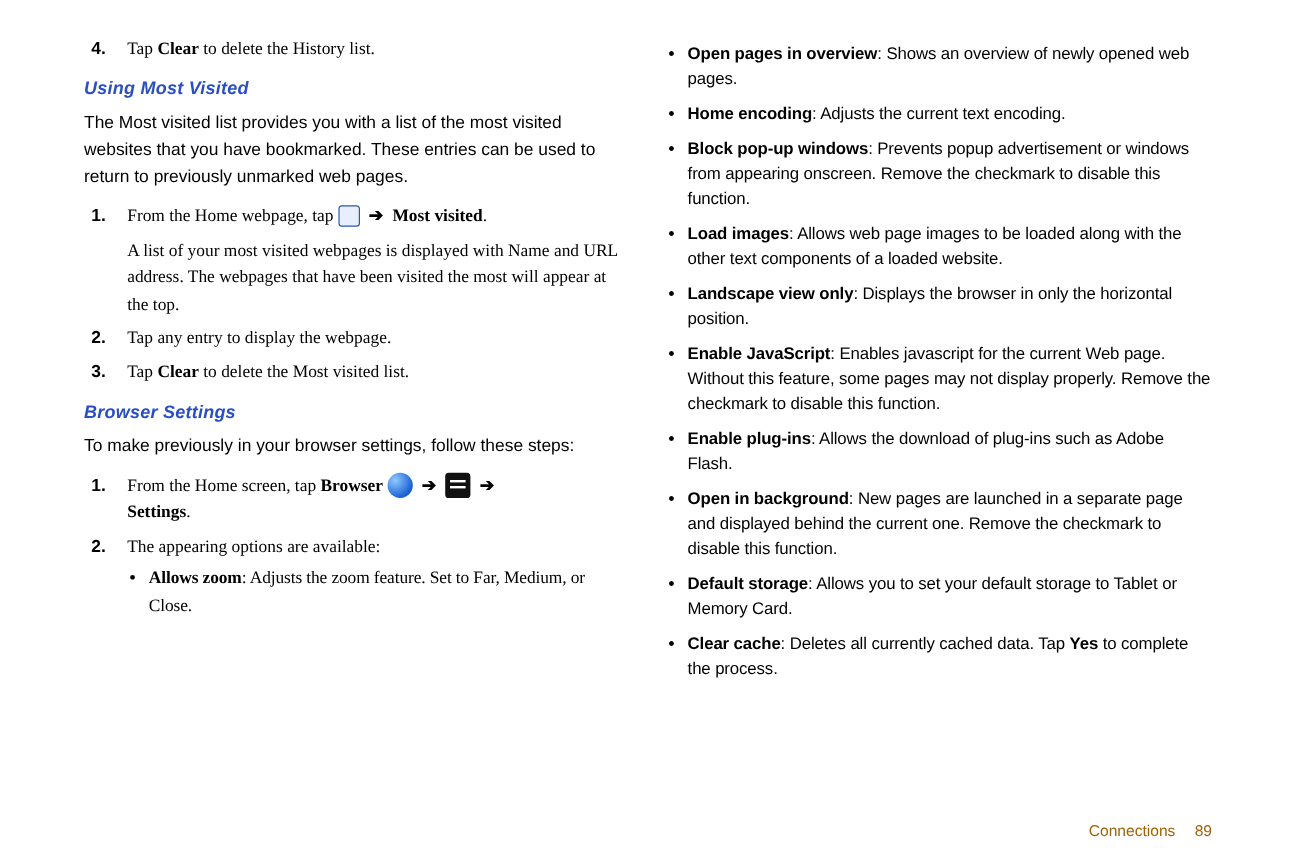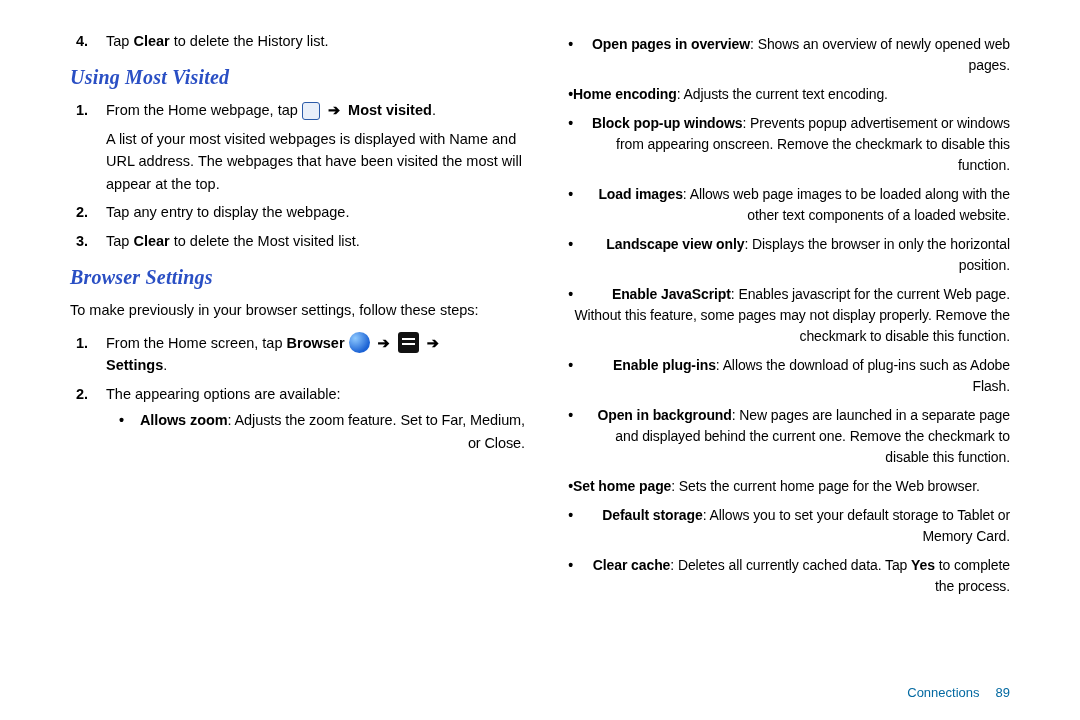--- a/index.html
+++ b/index.html
@@ -27,23 +27,23 @@
     line-height: 1.55;
   }
   .col-right {
     font-size: 14px;
     line-height: 1.5;
   }
   .section-title {
     color: #2a4fc4;
     font-style: italic;
     font-weight: bold;
-    font-size: 20px;
+    font-size: 15px;
     margin: 10px 0 6px 0;
-    font-family: Liberation Serif, serif;
+    font-family: Liberation Sans, sans-serif;
     letter-spacing: 0.2px;
   }
   .para {
     margin: 4px 0 10px 0;
   }
   ol.num {
     list-style: none;
     padding: 0;
     margin: 0;
   }
@@ -53,29 +53,29 @@
     margin-bottom: 6px;
   }
   ol.num > li > .n {
     font-weight: bold;
     min-width: 30px;
     flex-shrink: 0;
     padding-left: 6px;
   }
   ol.num > li > .body {
     flex: 1;
+    font-family: Liberation Serif, serif;
   }
   .sub-para {
     margin-top: 6px;
   }
   ul.bul {
     list-style: none;
     padding: 0;
     margin: 4px 0 16px 0;
-    text-align: right;
   }
   ul.bul > li {
     display: flex;
     flex-direction: row;
     margin-bottom: 8px;
   }
   ul.bul > li::before {
     content: "•";
     font-weight: bold;
     min-width: 16px;
@@ -123,21 +123,21 @@
   }
   .arrow {
     font-weight: bold;
     padding: 0 4px;
   }
   .footer {
     position: absolute;
     right: 70px;
     bottom: 20px;
     font-size: 13px;
-    color: #0369a1;
+    color: #a16207;
     margin-top: 28px;
   }
   .footer .sep { display: inline-block; width: 16px; }
   .condensed {
     letter-spacing: -0.1px;
   }
 </style>
 </head>
 <body>
 
@@ -149,20 +149,21 @@
       <li>
         <span class="n">4.</span>
         <span class="body">
           <span>Tap </span><span class="bold">Clear</span><span> to delete the History list.</span>
         </span>
       </li>
     </ol>
 
     <div class="section-title">Using Most Visited</div>
 
+    <div class="para">The Most visited list provides you with a list of the most visited websites that you have bookmarked. These entries can be used to return to previously unmarked web pages.</div>
 
     <ol class="num">
       <li>
         <span class="n">1.</span>
         <span class="body">
           <span>From the Home webpage, tap </span>
           <span class="inline-icon icon-bookmark"></span>
           <span class="arrow">➔</span>
           <span class="bold">Most visited</span><span>.</span>
           <div class="sub-para">A list of your most visited webpages is displayed with Name and URL address. The webpages that have been visited the most will appear at the top.</div>
@@ -235,23 +236,20 @@
         <li>
           <span><span class="b-term">Enable JavaScript</span><span>: Enables javascript for the current Web page. Without this feature, some pages may not display properly. Remove the checkmark to disable this function.</span></span>
         </li>
         <li>
           <span><span class="b-term">Enable plug-ins</span><span>: Allows the download of plug-ins such as Adobe Flash.</span></span>
         </li>
         <li>
           <span><span class="b-term">Open in background</span><span>: New pages are launched in a separate page and displayed behind the current one. Remove the checkmark to disable this function.</span></span>
         </li>
         <li>
-          <span><span class="b-term">Set home page</span><span>: Sets the current home page for the Web browser.</span></span>
-        </li>
-        <li>
           <span><span class="b-term">Default storage</span><span>: Allows you to set your default storage to Tablet or Memory Card.</span></span>
         </li>
         <li>
           <span><span class="b-term">Clear cache</span><span>: Deletes all currently cached data. Tap </span><span class="bold">Yes</span><span> to complete the process.</span></span>
         </li>
       </ul>
   </div>
 
 </div>
 

